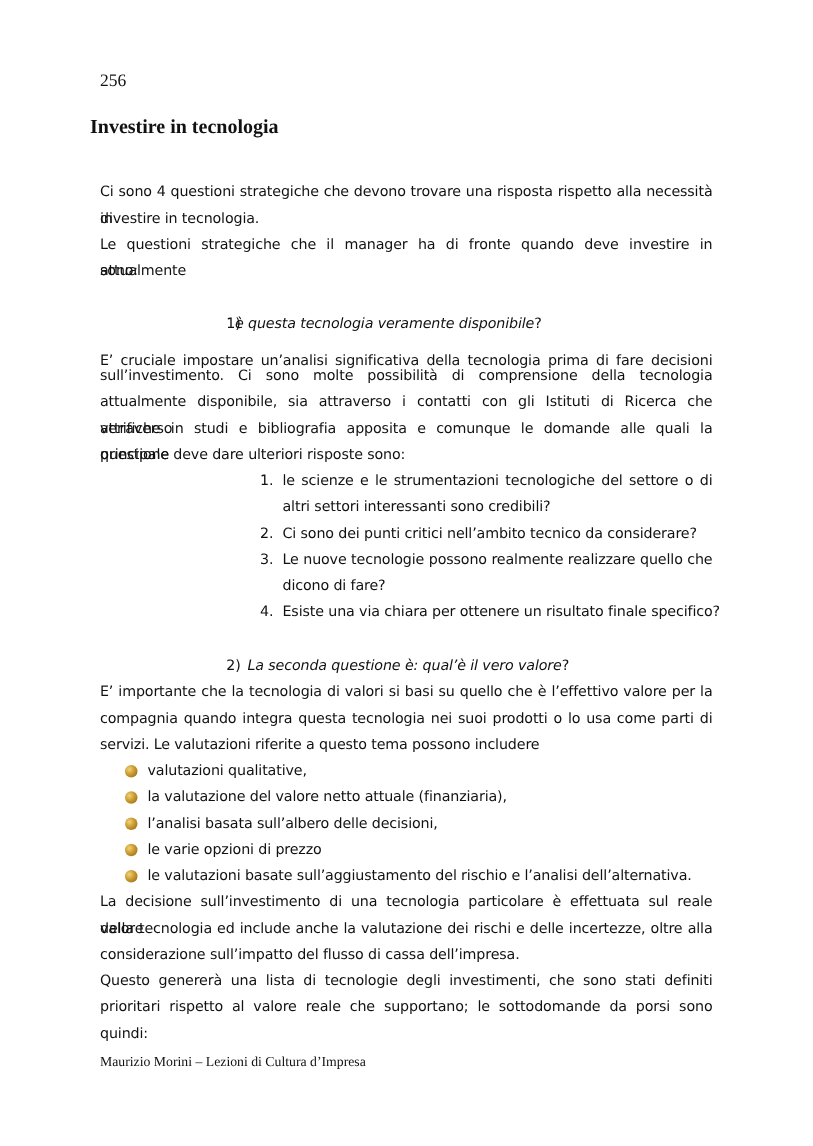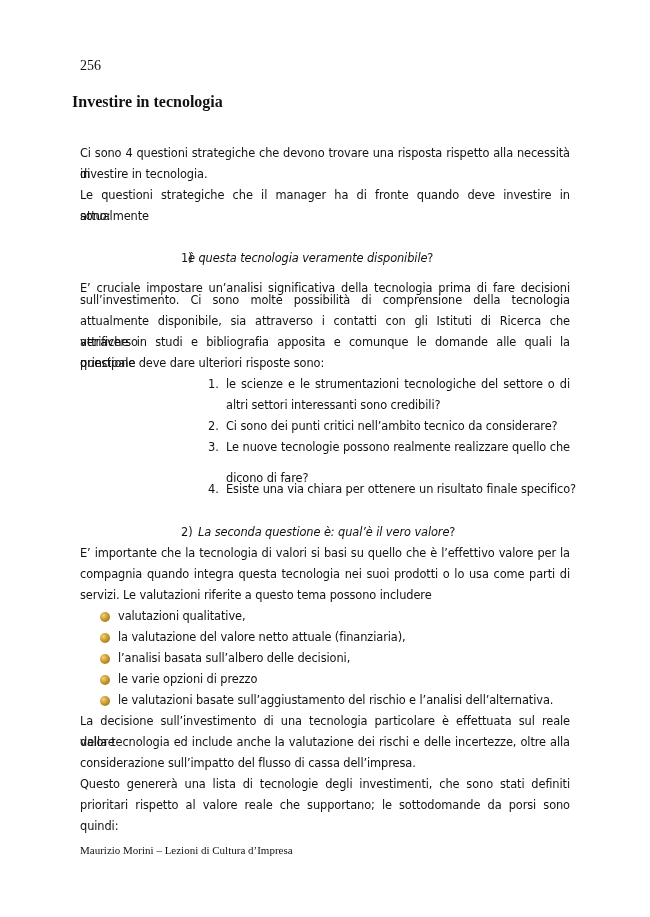--- a/index.html
+++ b/index.html
@@ -50,21 +50,21 @@
         <div class="ol-text justify" style="top:374px">le scienze e le strumentazioni tecnologiche del settore o di</div>
         <div class="ol-text" style="top:395px">altri settori interessanti sono credibili?</div>
       </div>
       <div>
         <span class="ol-num" style="top:416px">2.</span>
         <div class="ol-text" style="top:416px">Ci sono dei punti critici nell’ambito tecnico da considerare?</div>
       </div>
       <div>
         <span class="ol-num" style="top:437px">3.</span>
         <div class="ol-text justify" style="top:437px">Le nuove tecnologie possono realmente realizzare quello che</div>
-        <div class="ol-text" style="top:468px">dicono di fare?</div>
+        <div class="ol-text" style="top:458px">dicono di fare?</div>
       </div>
       <div>
         <span class="ol-num" style="top:479px">4.</span>
         <div class="ol-text" style="top:479px">Esiste una via chiara per ottenere un risultato finale specifico?</div>
       </div>
     </div>
   </div>
 
   <div class="sans">
     <div class="q-num" style="left:181px; top:522px">2)</div>

